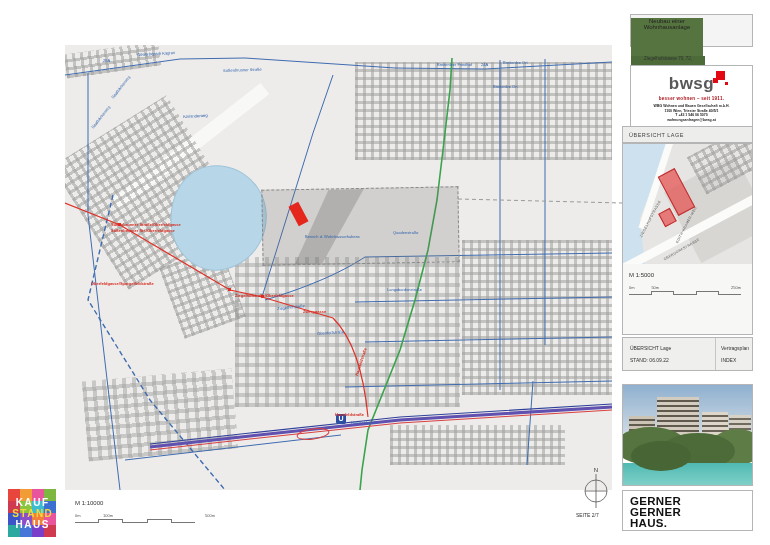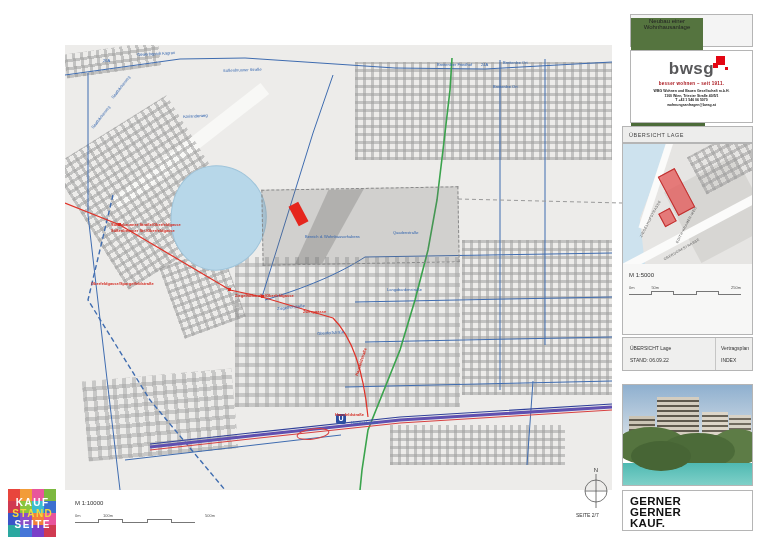--- a/index.html
+++ b/index.html
@@ -39,21 +39,21 @@
   .sticks{position:relative;height:6px;font-size:4px;color:#555;}
   .sticks i{position:absolute;top:0;font-style:normal;}
   .sticks i:nth-child(1){left:0;}
   .sticks i:nth-child(2){left:20%;}
   .sticks i:nth-child(3){right:0;}
   
   .sbox{position:absolute;border:1px solid #b5b5b5;background:#fff;box-sizing:border-box;}
   .titlebox{left:630px;top:14px;width:123px;height:33px;background:#f4f4f4;text-align:center;padding-top:3px;}
   .titlebox .t1{font-size:6px;color:#222;}
   .titlebox .t2{font-size:4.5px;color:#333;line-height:1.3;}
-  .bwsgbox{left:630px;top:50px;width:123px;height:73px;text-align:center;padding-top:9px;}
+  .bwsgbox{left:630px;top:65px;width:123px;height:73px;text-align:center;padding-top:9px;}
   .bwsg-mark{position:relative;display:inline-block;font-size:17px;font-weight:bold;color:#58585a;
         letter-spacing:.5px;line-height:1;}
   .sq{position:absolute;background:#e30613;}
   .sq1{width:9px;height:9px;right:-11px;top:-4px;}
   .sq2{width:5px;height:5px;right:-4px;top:3px;}
   .sq3{width:3px;height:3px;right:-14px;top:7px;}
   .bwsg-tag{font-size:4.5px;font-weight:bold;color:#a8131a;margin-top:3px;letter-spacing:.3px;}
   .bwsg-co{font-size:3.5px;font-weight:bold;color:#222;line-height:1.35;margin-top:3px;}
   .secbar{left:622px;top:126px;width:131px;height:17px;background:#ededec;
         font-size:5.5px;color:#444;letter-spacing:.5px;line-height:17px;padding-left:6px;}
@@ -238,21 +238,21 @@
       <div class="tile" style="background: rgb(242, 128, 58);"></div>
       <div class="tile" style="background: rgb(232, 85, 156);"></div>
       <div class="tile" style="background: rgb(43, 168, 160);"></div>
       <div class="tile" style="background: rgb(69, 118, 216);"></div>
       <div class="tile" style="background: rgb(122, 63, 200);"></div>
       <div class="tile" style="background: rgb(208, 58, 81);"></div>
     </div>
   <div class="kdh-text">
     <span>KAUF</span>
     <span class="dein">STAND</span>
-    <span>SEITE</span>
+    <span>HAUS</span>
   </div>
 
   <div class="sbox titlebox">
     <div class="t1">Neubau einer Wohnhausanlage</div>
     <div class="t2">Ziegelhofstrasse 70, 72,</div>
     <div class="t2">Edith-Kramer-Weg 11</div>
     <div class="t2">1220 Wien</div>
   </div>
 
   <div class="sbox bwsgbox">
@@ -322,16 +322,16 @@
     <div class="tree t1"></div>
     <div class="tree t3"></div>
     <div class="tree t2"></div>
     <div class="rwater"></div>
     <div class="tree t4"></div>
   </div>
 
   <div class="sbox gernerbox">
     <div>GERNER</div>
     <div>GERNER</div>
-    <div>KAUF.</div>
+    <div>HAUS.</div>
   </div>
 
 </div>
 
 </body></html>

